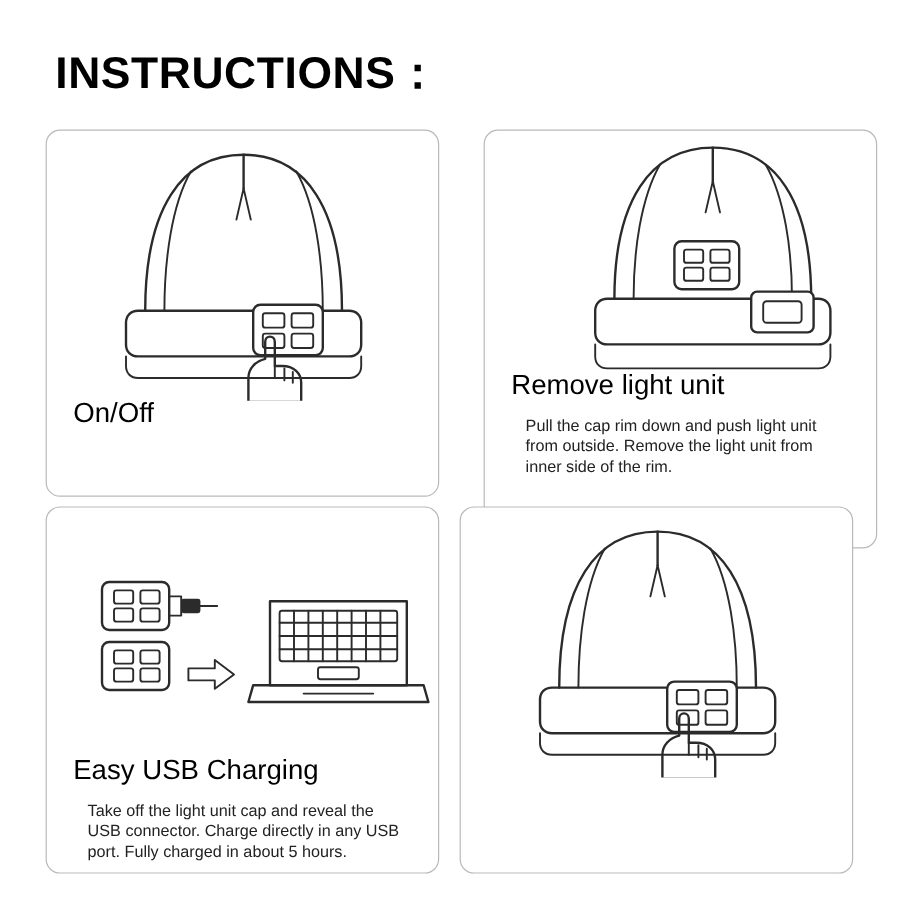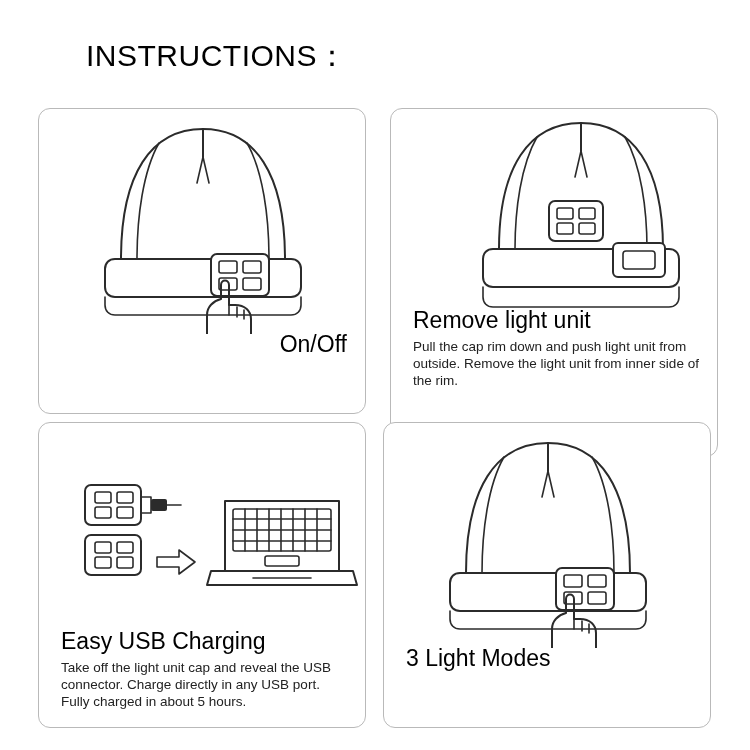--- a/index.html
+++ b/index.html
@@ -18,43 +18,42 @@
   .page {
     width: 750px;
     height: 750px;
     position: relative;
     box-sizing: border-box;
   }
   .page-title {
     position: absolute;
     left: 46px;
     top: 36px;
-    font-size: 30px;
-    font-weight: normal;
+    font-size: 37px;
+    font-weight: bold;
     letter-spacing: 0.5px;
     color: #000000;
-    margin-left: 40px;
   }
   .grid {
     position: absolute;
     left: 38px;
     top: 108px;
     width: 674px;
     height: 620px;
   }
   .card {
     position: absolute;
     box-sizing: border-box;
     border: 1px solid #b9b9b9;
     border-radius: 12px;
     background: #ffffff;
     overflow: hidden;
   }
-  #card-onoff   { left: 0px;   top: 0px;   width: 328px; height: 306px; text-align: right; }
-  #card-remove  { left: 352px; top: 0px;   width: 328px; height: 349px; }
+  #card-onoff   { left: 0px;   top: 0px;   width: 328px; height: 306px; }
+  #card-remove  { left: 365px; top: 0px;   width: 328px; height: 349px; }
   #card-usb     { left: 0px;   top: 314px; width: 328px; height: 306px; padding-left: 45px; }
   #card-modes   { left: 345px; top: 314px; width: 328px; height: 306px; }
 
   .card-art {
     position: absolute;
     left: 0;
     right: 0;
     top: 0;
   }
   .card-text {
@@ -66,21 +65,21 @@
     font-size: 23px;
     line-height: 27px;
     color: #000000;
     margin: 0 0 4px 0;
     font-weight: normal;
   }
   .card-body {
     font-size: 13.5px;
     line-height: 17px;
     color: #222222;
-    margin: 0;
+    margin: 12px;
   }
   #text-onoff  { top: 222px; }
   #text-remove { top: 198px; }
   #text-usb    { top: 205px; }
   #text-modes  { top: 222px; }
 
   svg { display: block; }
   .ln {
     fill: none;
     stroke: #2b2b2b;
@@ -217,18 +216,17 @@
           <rect class="ln fillwhite" x="172" y="145" width="58" height="42" rx="6"></rect>
           <rect class="ln-thin" x="180" y="152" width="18" height="12" rx="2"></rect>
           <rect class="ln-thin" x="204" y="152" width="18" height="12" rx="2"></rect>
           <rect class="ln-thin" x="180" y="169" width="18" height="12" rx="2"></rect>
           <rect class="ln-thin" x="204" y="169" width="18" height="12" rx="2"></rect>
           <path class="ln" d="M182 176 C182 170 190 170 190 176 L190 196 L196 196 C206 196 212 202 212 210 L212 226 L168 226 L168 206 C168 198 174 192 182 190 Z"></path>
           <path class="ln-thin" d="M190 196 L190 206 M198 198 L198 208 M205 201 L205 210"></path>
         </svg>
       </div>
       <div class="card-text" id="text-modes">
-        <p class="card-heading">3 Light Modes</p>
       </div>
     </div>
 
   </div>
 </div>
 
 </body></html>

